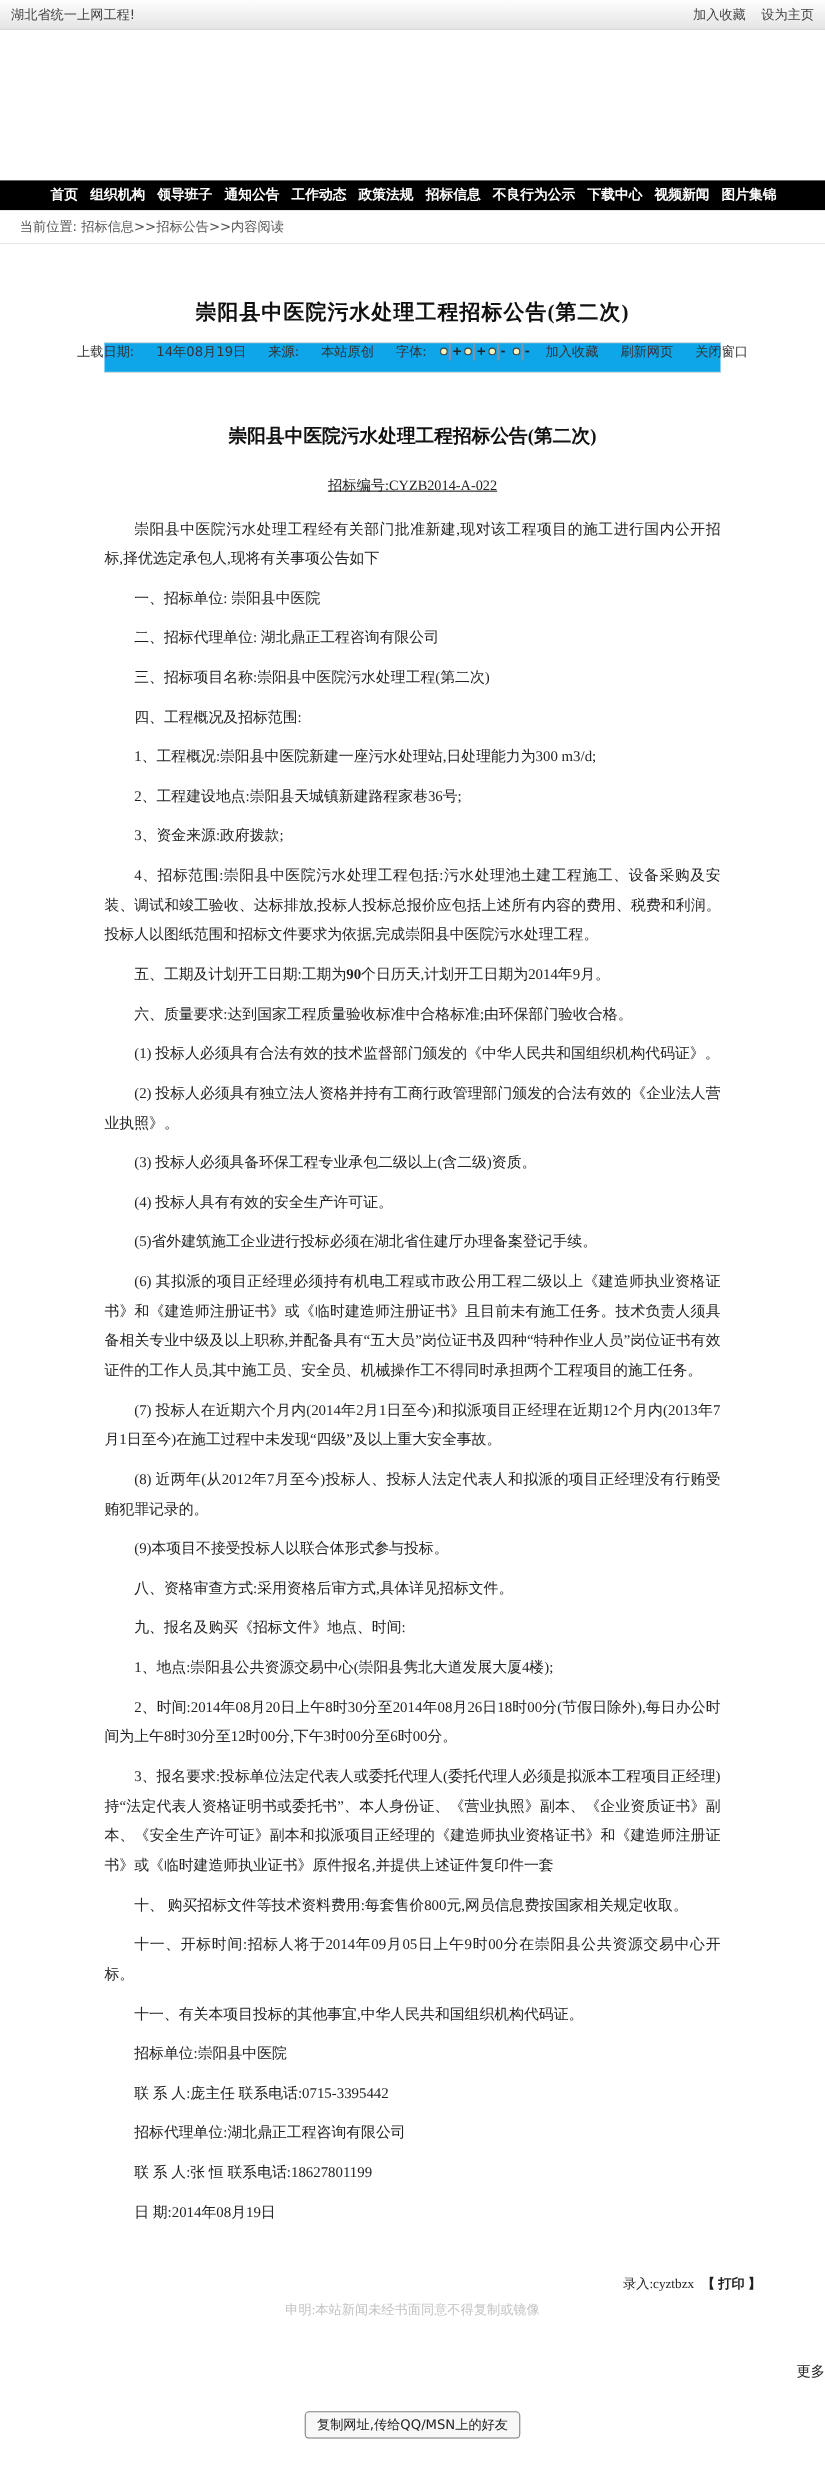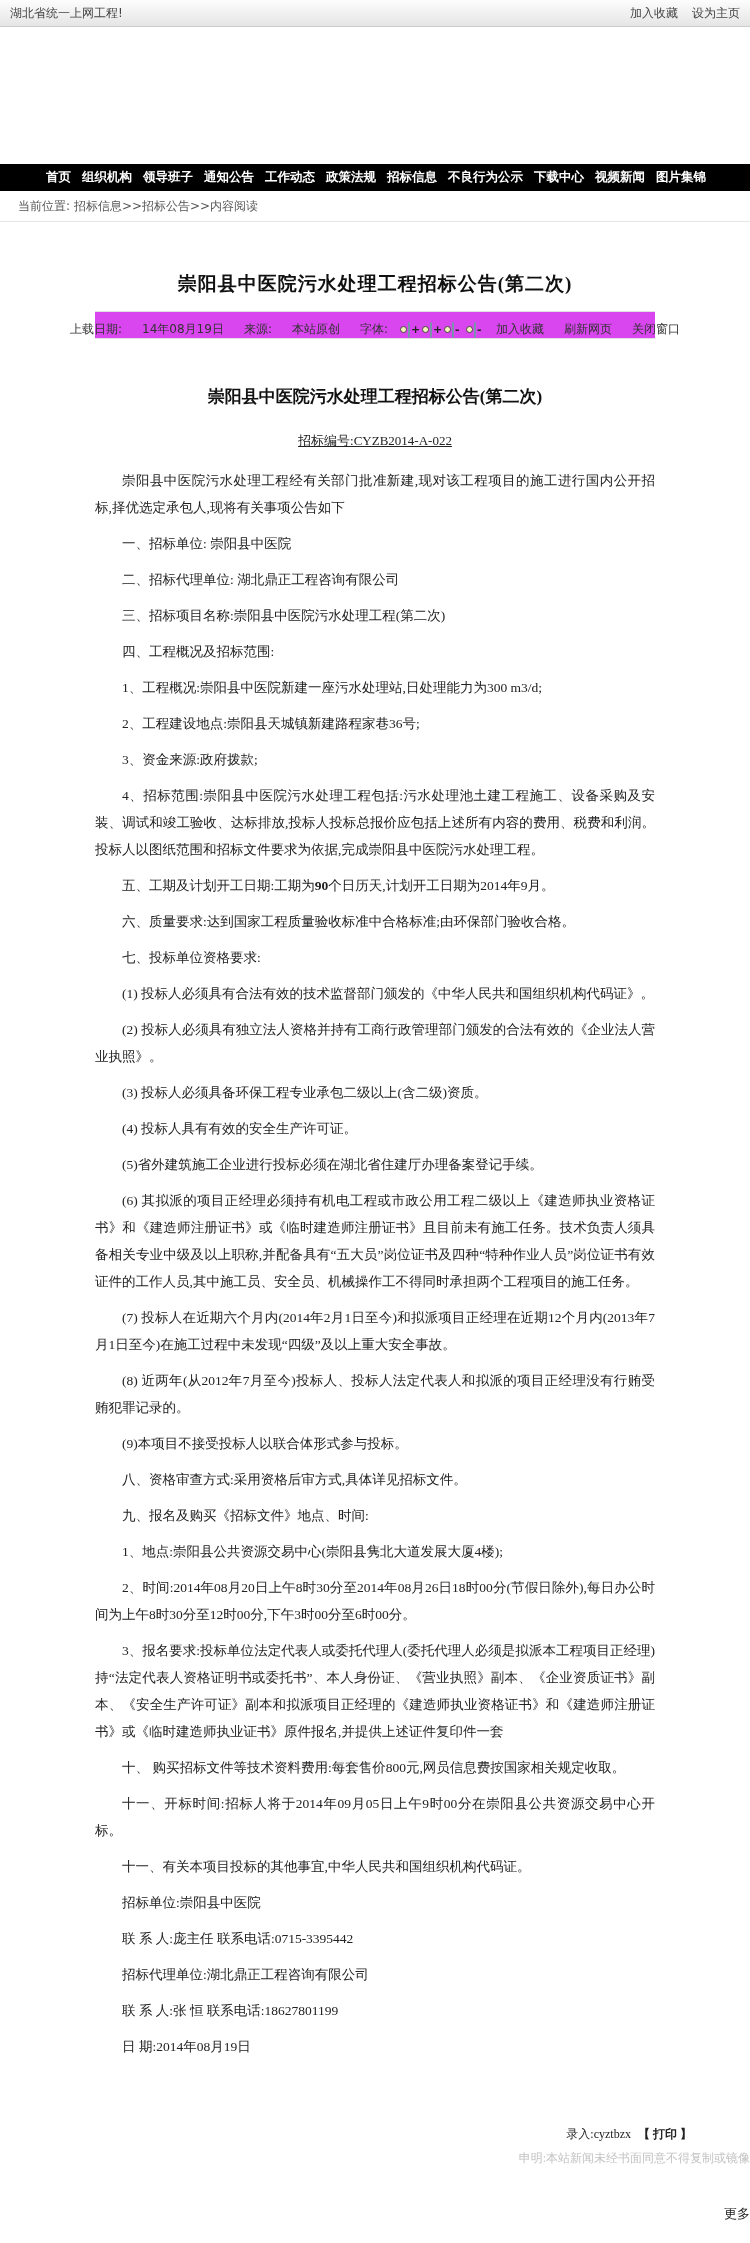--- a/index.html
+++ b/index.html
@@ -35,22 +35,22 @@
   }
   .breadcrumb a { color:#555; text-decoration:none; }
   
   .article { width:560px; margin:0 auto; }
   .page-title {
     margin:49px 0 14px; text-align:center;
     font-family:"Liberation Serif", serif;
     font-size:19px; font-weight:bold; color:#111; letter-spacing:1px;
   }
   .meta-bar {
-    background:#d946ef; border-top:1px solid #e2e2e2; border-bottom:1px solid #e2e2e2;
-    height:26px; display:flex; align-items:flex-end; justify-content:center;
+    background:#0ea5e9; border-top:1px solid #e2e2e2; border-bottom:1px solid #e2e2e2;
+    height:26px; display:flex; align-items:flex-start; justify-content:center;
     gap:20px; font-size:12px; color:#333; white-space:nowrap;
   }
   .meta-bar a { color:#333; text-decoration:none; }
   .mini-btn {
     display:inline-block; position:relative; width:18px; height:14px;
     border:1px solid #7a93ad; border-radius:3px;
     background:linear-gradient(#ffffff,#d9e6f1);
     vertical-align:middle; cursor:pointer;
   }
   .mini-btn .sign {
@@ -69,25 +69,25 @@
     text-align:center; font-family:"Liberation Serif", serif;
     font-size:13px; margin:0 0 17px; color:#222;text-decoration:underline;
   }
   .para {
     font-family:"Liberation Serif", serif;
     font-size:13.5px; line-height:27px; margin:0 0 9px;
     text-indent:2em; color:#222; text-align:justify;
   }
   .entry-line {
     text-align:right; padding-right:58px; font-size:12px; color:#222;
-    margin-top:66px; font-family:"Liberation Serif", serif;
+    margin-top:44px; font-family:"Liberation Serif", serif;
   }
   .entry-line .print { font-weight:bold; margin-left:4px; cursor:pointer; }
   .notice-line {
-    text-align:right; font-size:12px; color:#c3c3c3;
+    text-align:center; font-size:12px; color:#c3c3c3;
     margin-top:7px; font-family:"Liberation Serif", serif;
   }
   .more-row {
     text-align:right; font-size:13px; margin-top:38px; color:#222;
     font-family:"Liberation Serif", serif;
   }
   .more-row span { cursor:pointer; }
   .copy-btn-row { text-align:center; margin-top:27px; }
   .copy-btn {
     font-size:12px; padding:3px 10px; border:1px solid #808080; border-radius:4px;
@@ -165,21 +165,20 @@
       <p class="para">一、招标单位:  崇阳县中医院</p>
       <p class="para">二、招标代理单位:  湖北鼎正工程咨询有限公司</p>
       <p class="para">三、招标项目名称:崇阳县中医院污水处理工程(第二次)</p>
       <p class="para">四、工程概况及招标范围:</p>
       <p class="para">1、工程概况:崇阳县中医院新建一座污水处理站,日处理能力为300 m3/d;</p>
       <p class="para">2、工程建设地点:崇阳县天城镇新建路程家巷36号;</p>
       <p class="para">3、资金来源:政府拨款;</p>
       <p class="para">4、招标范围:崇阳县中医院污水处理工程包括:污水处理池土建工程施工、设备采购及安装、调试和竣工验收、达标排放,投标人投标总报价应包括上述所有内容的费用、税费和利润。投标人以图纸范围和招标文件要求为依据,完成崇阳县中医院污水处理工程。</p>
       <p class="para"><span>五、工期及计划开工日期:工期为</span><span style="font-weight: bold;">90</span><span>个日历天,计划开工日期为2014年9月。</span></p>
       <p class="para">六、质量要求:达到国家工程质量验收标准中合格标准;由环保部门验收合格。</p>
-      <p class="para">七、投标单位资格要求:</p>
       <p class="para">(1) 投标人必须具有合法有效的技术监督部门颁发的《中华人民共和国组织机构代码证》。</p>
       <p class="para">(2) 投标人必须具有独立法人资格并持有工商行政管理部门颁发的合法有效的《企业法人营业执照》。</p>
       <p class="para">(3) 投标人必须具备环保工程专业承包二级以上(含二级)资质。</p>
       <p class="para">(4) 投标人具有有效的安全生产许可证。</p>
       <p class="para">(5)省外建筑施工企业进行投标必须在湖北省住建厅办理备案登记手续。</p>
       <p class="para">(6) 其拟派的项目正经理必须持有机电工程或市政公用工程二级以上《建造师执业资格证书》和《建造师注册证书》或《临时建造师注册证书》且目前未有施工任务。技术负责人须具备相关专业中级及以上职称,并配备具有“五大员”岗位证书及四种“特种作业人员”岗位证书有效证件的工作人员,其中施工员、安全员、机械操作工不得同时承担两个工程项目的施工任务。</p>
       <p class="para">(7) 投标人在近期六个月内(2014年2月1日至今)和拟派项目正经理在近期12个月内(2013年7月1日至今)在施工过程中未发现“四级”及以上重大安全事故。</p>
       <p class="para">(8) 近两年(从2012年7月至今)投标人、投标人法定代表人和拟派的项目正经理没有行贿受贿犯罪记录的。</p>
       <p class="para">(9)本项目不接受投标人以联合体形式参与投标。</p>
       <p class="para">八、资格审查方式:采用资格后审方式,具体详见招标文件。</p>

